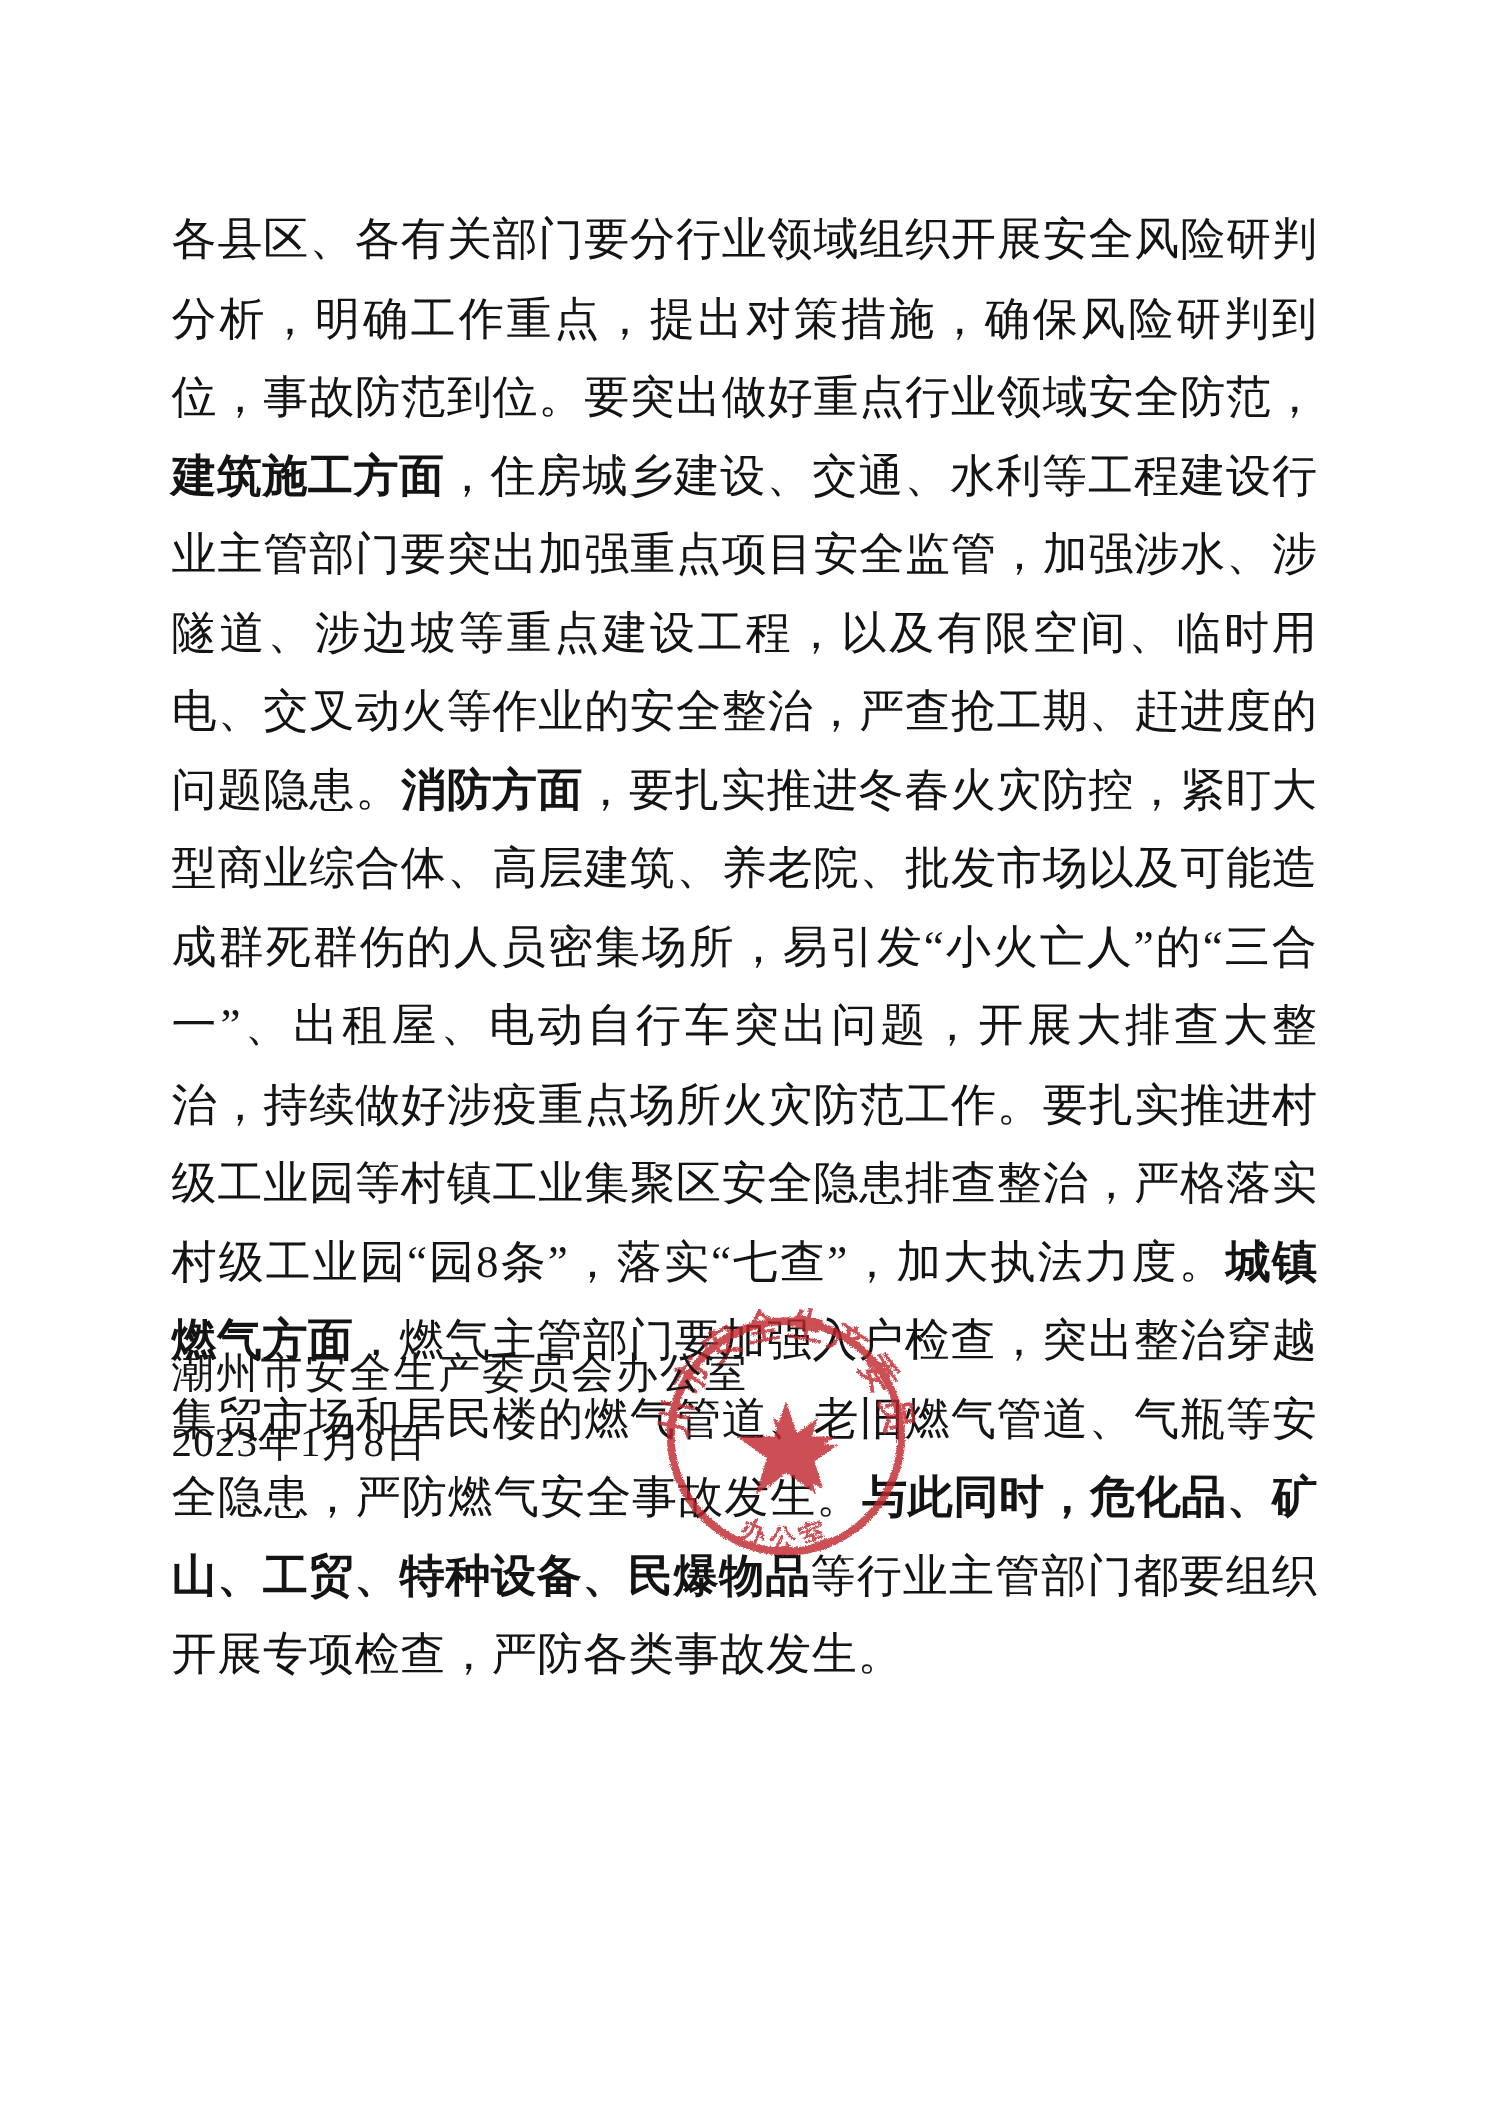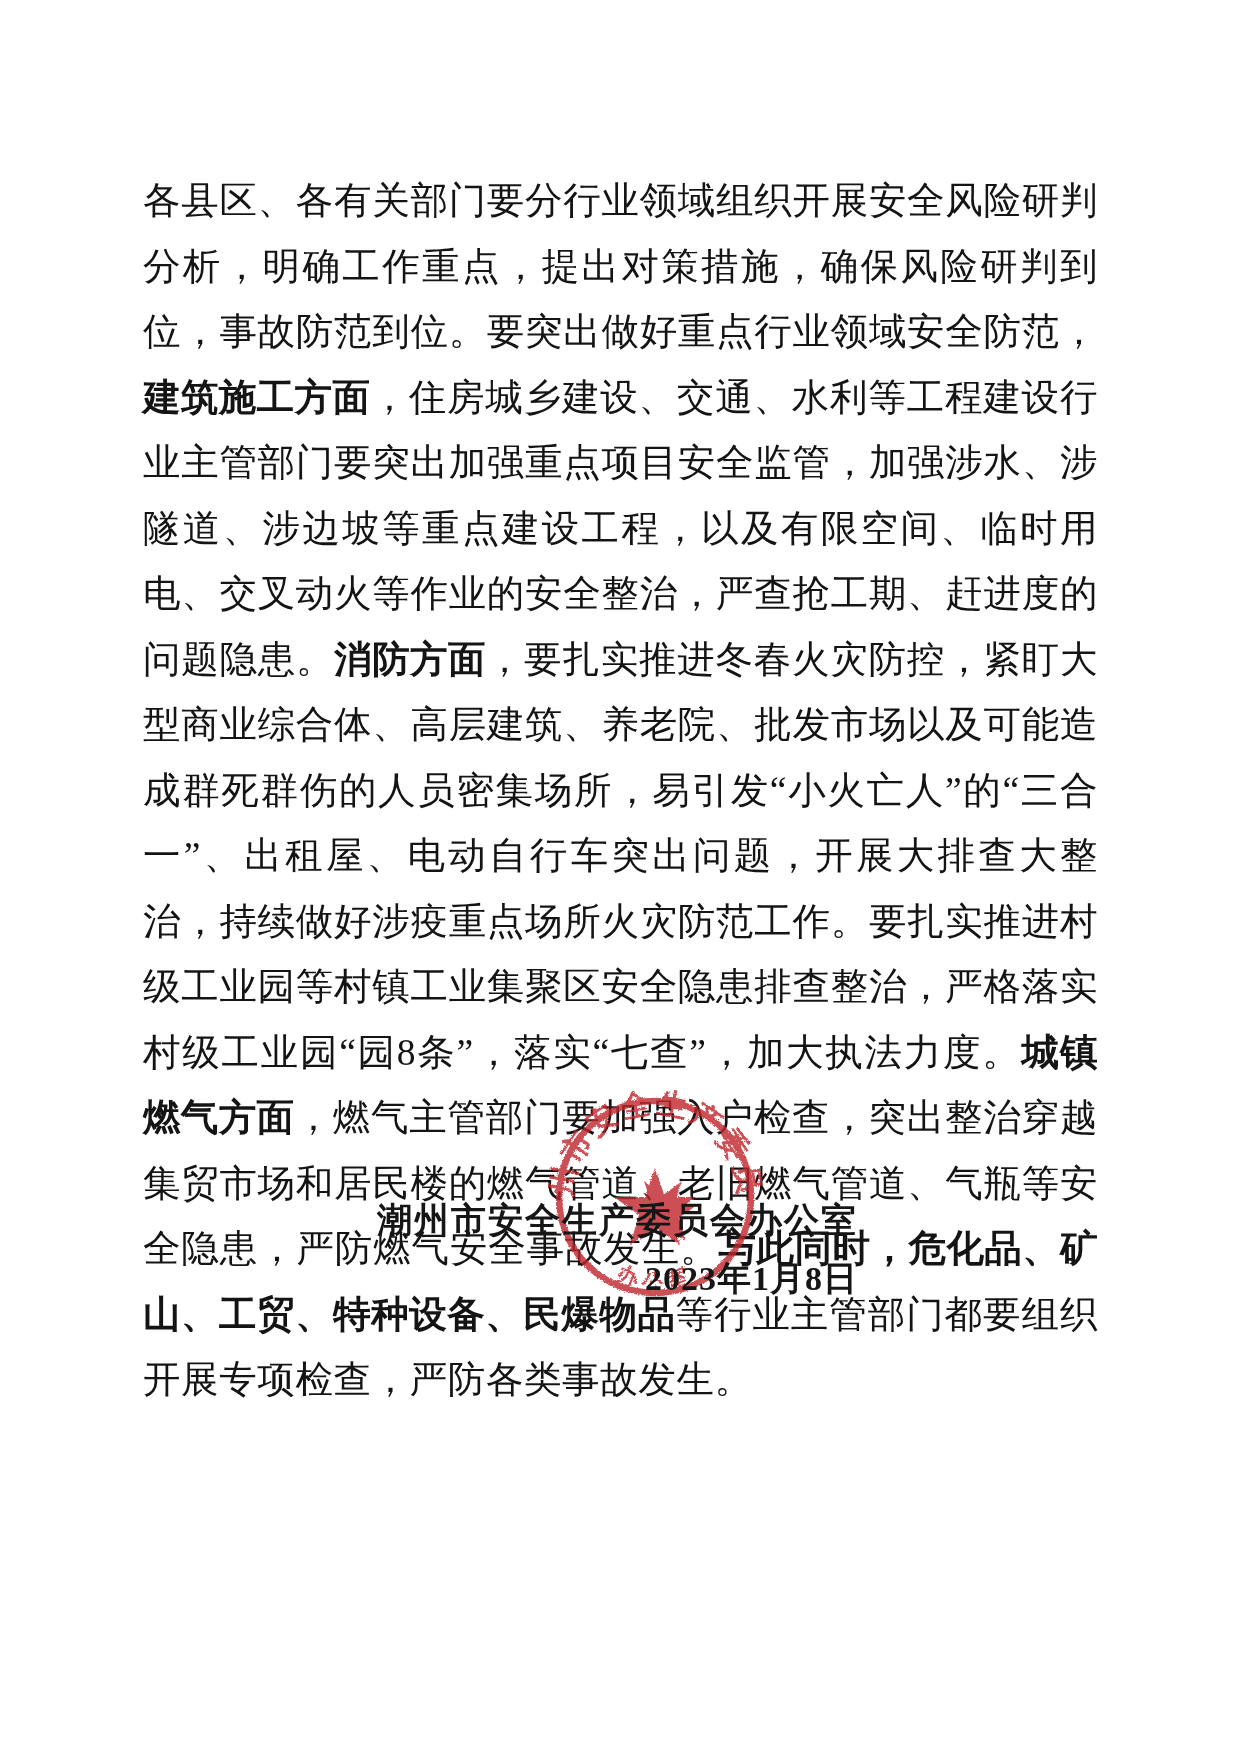--- a/index.html
+++ b/index.html
@@ -32,26 +32,24 @@
     letter-spacing: 0.6px;
     font-weight: 400;
   }
   .para .b {
     font-weight: 700;
     letter-spacing: 0.2px;
   }
   .sign-block {
     position: absolute;
     left: 143px;
-    top: 1192px;
+    top: 1116px;
     width: 955px;
-    text-align: right;
     padding-right: 240px;
     box-sizing: border-box;
-    font-weight: bold;
   }
   .sign-line {
     font-size: 35px;
     line-height: 58px;
     color: #161616;
     letter-spacing: 2px;
     white-space: nowrap;
   }
   .date-line {
     font-size: 34px;

